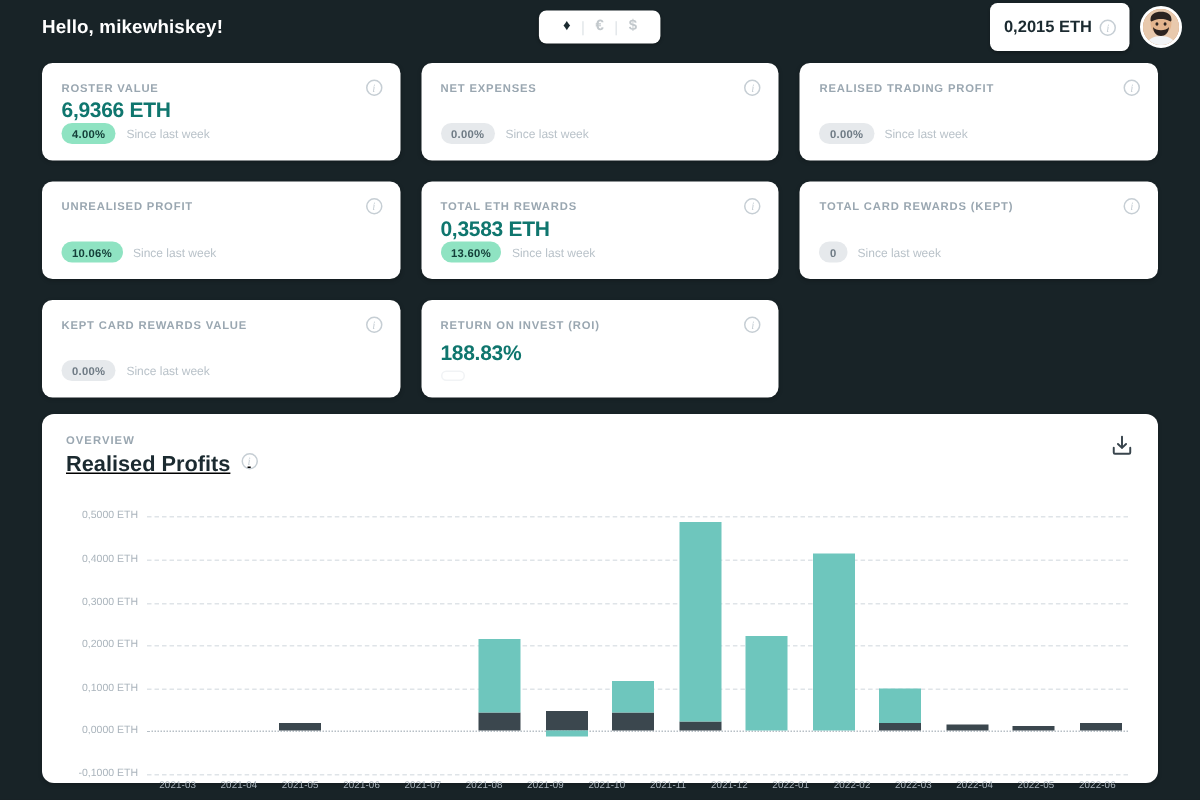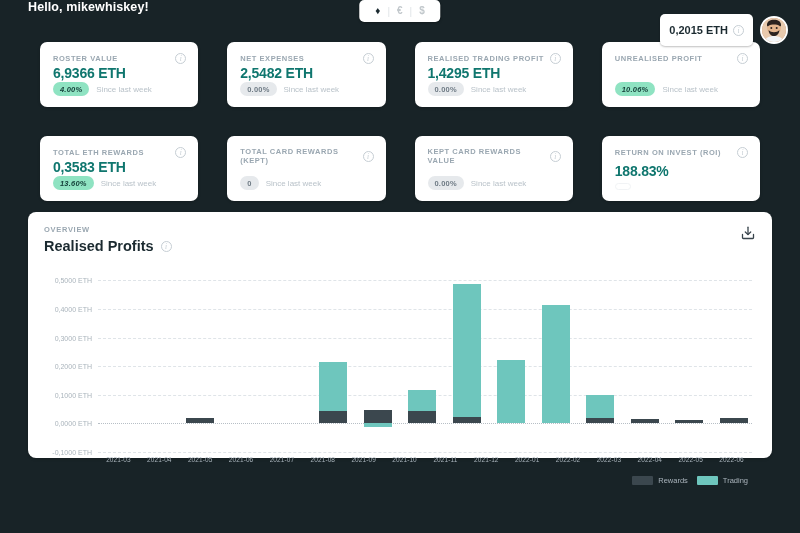--- a/index.html
+++ b/index.html
@@ -6,22 +6,22 @@
   html, body {
     width: 800px; height: 533px;
     background: #182327;
     font-family: "Liberation Sans", sans-serif;
     overflow: hidden;
   }
   .app { width: 800px; height: 533px; position: relative; }
 
   
   .topbar {
-    height: 36px; display: flex; align-items: flex-start;
-    padding: 0 12px 0 28px; position: relative; flex-direction: column;
+    height: 36px; display: flex; align-items: center;
+    padding: 0 12px 0 28px; position: relative;
   }
   .greeting { color: #ffffff; font-size: 12.5px; font-weight: 700; letter-spacing: .1px; }
   .currency-toggle {
     position: absolute; left: 50%; transform: translateX(-50%);
     background: #ffffff; border-radius: 5px; height: 22px;
     display: flex; align-items: center; padding: 0 9px; gap: 0px;
     box-shadow: 0 1px 2px rgba(0,0,0,.25);
   }
   .cur {
     font-size: 10px; color: #c2c8cc; padding: 0 7px; line-height: 22px;
@@ -46,55 +46,55 @@
   .info-i {
     width: 11px; height: 11px; border-radius: 50%;
     border: 1px solid #c6ced4; color: #c6ced4;
     font-size: 7.5px; line-height: 9px; text-align: center;
     font-style: italic; font-family: "Liberation Serif", serif;
     display: inline-block; flex: none;
   }
 
   
   .stats {
-    display: grid; grid-template-columns: repeat(4, 1fr);
-    gap: 29px; padding: 0 40px; margin-top: 6px;
+    display: grid; grid-template-columns: repeat(3, 1fr);
+    gap: 14px; padding: 0 28px; margin-top: 6px;
   }
   .card {
     background: #ffffff; border-radius: 7px; padding: 11px 12px 11px 13px;
     height: 65px; display: flex; flex-direction: column; justify-content: space-between;
     box-shadow: 0 1px 3px rgba(0,0,0,.2);
   }
   .card-head { display: flex; align-items: center; justify-content: space-between; }
   .card-label {
     font-size: 7.5px; font-weight: 700; color: #9aa7b1;
     letter-spacing: .55px; text-transform: uppercase;
   }
   .card-value { font-size: 14px; font-weight: 700; color: #0f766e; letter-spacing: -.2px; }
   .card-foot { display: flex; align-items: center; gap: 7px; }
   .badge {
     font-size: 7.5px; font-weight: 700; border-radius: 9px;
     padding: 2.5px 7px; letter-spacing: .2px; min-width: 16px; text-align: center;
   }
-  .badge.up { background: #8fe3c2; color: #15403a; font-style: italic; }
+  .badge.up { background: #8fe3c2; color: #15403a; }
   .badge.flat { background: #e6e9ec; color: #6f7b85; }
   .badge.empty { background: #ffffff; color: #ffffff; border: 1px solid #f1f3f5; }
   .foot-note { font-size: 8px; color: #b9c2c9; }
 
   
   .chart-card {
     background: #ffffff; border-radius: 8px; margin: 11px 28px 0 28px;
     height: 246px; padding: 13px 16px 8px 16px; position: relative;
     box-shadow: 0 1px 3px rgba(0,0,0,.2);
   }
   .chart-eyebrow {
     font-size: 7.5px; font-weight: 700; color: #9aa7b1;
     letter-spacing: .7px; text-transform: uppercase;
   }
-  .chart-title-row { display: flex; align-items: center; gap: 7px; margin-top: 4px; }
+  .chart-title-row { display: flex; align-items: flex-start; gap: 7px; margin-top: 4px; text-decoration: underline; }
   .chart-title { font-size: 14.5px; font-weight: 700; color: #1b2a30; }
   .download-btn {
     position: absolute; right: 16px; top: 13px;
     width: 16px; height: 16px; cursor: pointer;
   }
 
   
   .plot { position: relative; margin-top: 12px; height: 215px; }
   .ylabels { position: absolute; left: 0; top: 0; width: 52px; height: 186px; }
   .ylab {
@@ -182,33 +182,31 @@
         <span class="badge up">4.00%</span>
         <span class="foot-note">Since last week</span>
       </div>
     </div>
 
     <div class="card">
       <div class="card-head">
         <span class="card-label">NET EXPENSES</span>
         <span class="info-i">i</span>
       </div>
-      <div class="card-value">2,5482 ETH</div>
       <div class="card-foot">
         <span class="badge flat">0.00%</span>
         <span class="foot-note">Since last week</span>
       </div>
     </div>
 
     <div class="card">
       <div class="card-head">
         <span class="card-label">REALISED TRADING PROFIT</span>
         <span class="info-i">i</span>
       </div>
-      <div class="card-value">1,4295 ETH</div>
       <div class="card-foot">
         <span class="badge flat">0.00%</span>
         <span class="foot-note">Since last week</span>
       </div>
     </div>
 
     <div class="card">
       <div class="card-head">
         <span class="card-label">UNREALISED PROFIT</span>
         <span class="info-i">i</span>

